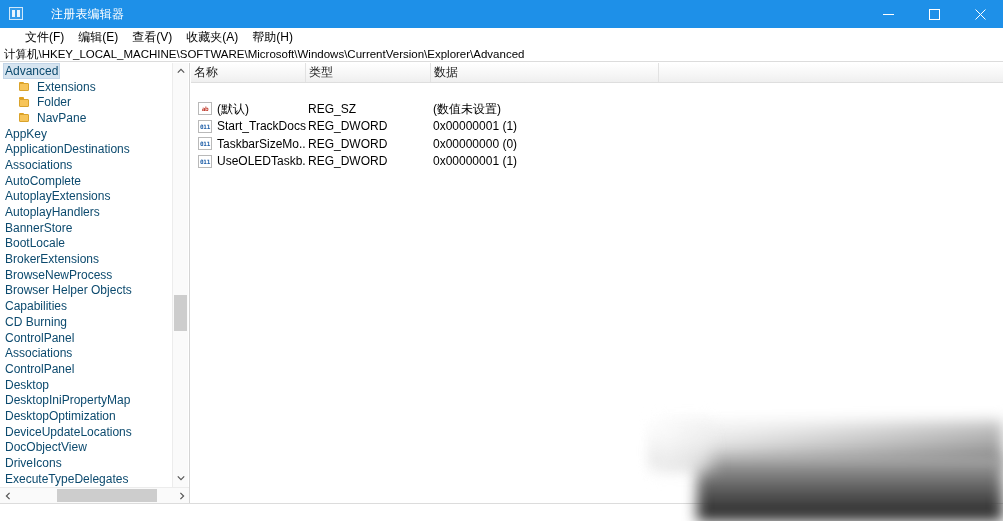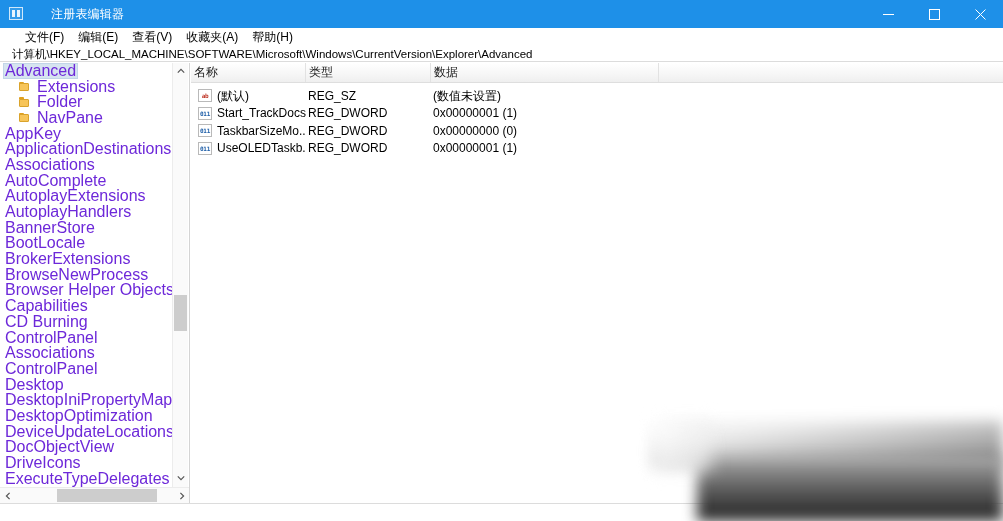--- a/index.html
+++ b/index.html
@@ -98,21 +98,21 @@
   
   .addressbar {
     position: absolute;
     left: 0; top: 47px;
     width: 1003px; height: 15px;
     background: #ffffff;
     border-bottom: 1px solid #dcdcdc;
     box-sizing: border-box;
     display: flex;
     align-items: center;
-    padding-left: 12px;
+    padding-left: 4px;
   }
   .address-text {
     font-size: 11.5px;
     color: #000000;
     white-space: nowrap;
     line-height: 13px;
   }
 
   
   .content {
@@ -142,23 +142,23 @@
   }
   .tree-row {
     height: 15.7px;
     display: flex;
     align-items: center;
     padding-left: 3px;
     white-space: nowrap;
     box-sizing: border-box;
   }
   .tree-row .label {
-    font-size: 16px;
+    font-size: 12px;
     line-height: 14px;
-    color: #6d28d9;
+    color: #0c4a6e;
     padding: 0 2px;
   }
   .tree-row.selected .label {
     background: #d6e4f0;
     border: 1px solid #c2d5e8;
     padding: 0 1px;
   }
   .tree-row.child { padding-left: 19px; }
   .folder-icon {
     width: 11px; height: 10px;
@@ -268,21 +268,21 @@
     border-right: 1px solid #e2e2e2;
     white-space: nowrap;
   }
   .hdr-name { left: 0; width: 115px; }
   .hdr-type { left: 115px; width: 125px; }
   .hdr-data { left: 240px; width: 228px; }
   .hdr-rest { left: 468px; width: 344px; border-right: none; }
 
   .list-rows {
     position: relative;
-    padding-top: 4px;
+    padding-top: 17px;
   }
   .list-row {
     height: 17.5px;
     display: flex;
     align-items: center;
     white-space: nowrap;
   }
   .cell {
     font-size: 12px;
     color: #000000;

